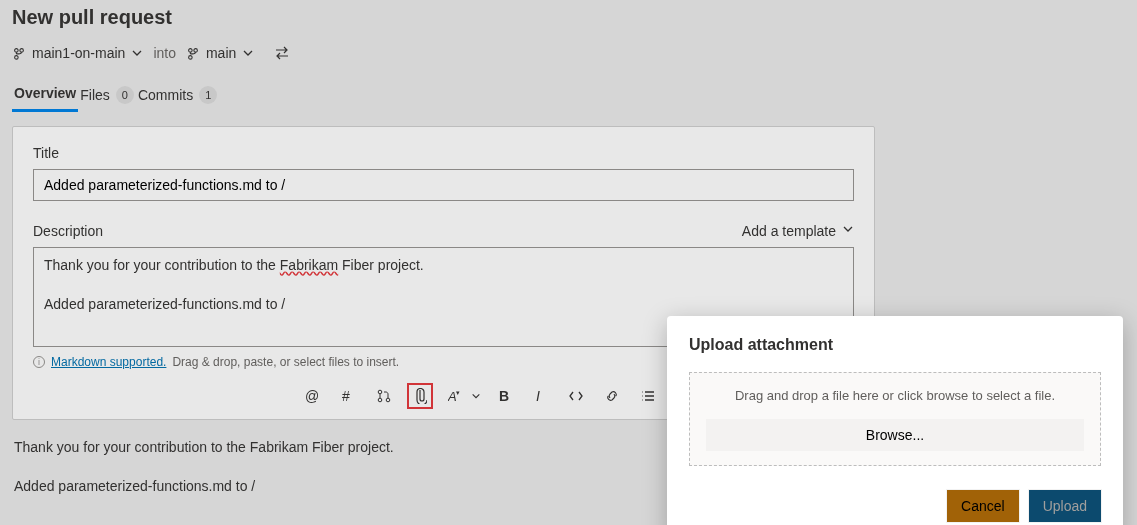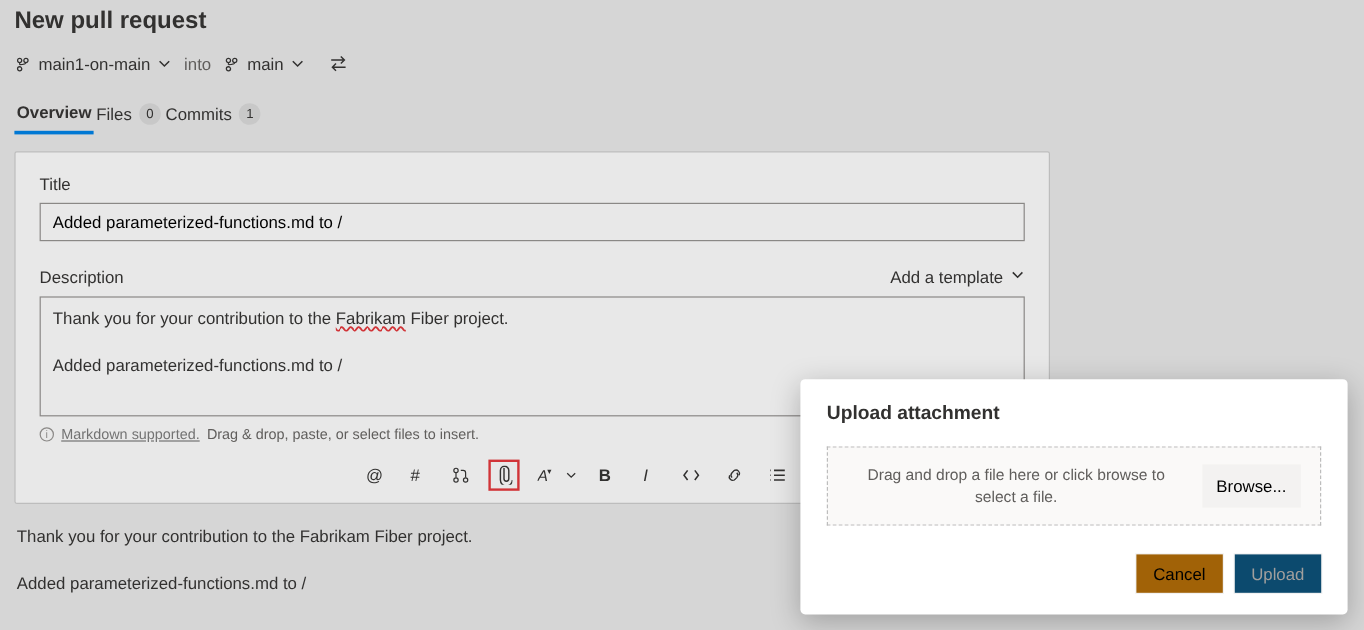--- a/index.html
+++ b/index.html
@@ -23,34 +23,34 @@
   .field-label { font-size: 14px; margin-bottom: 8px; }
   .title-input { width: 100%; height: 32px; border: 1px solid #8a8886; background: #e8e8e8; padding: 4px 10px; font-size: 14px; }
 
   .desc-row { display: flex; justify-content: space-between; align-items: center; margin-top: 22px; }
   .add-tmpl { display: inline-flex; align-items: flex-start; gap: 6px; cursor: pointer; }
 
   .desc-textarea { width: 100%; height: 100px; border: 1px solid #8a8886; background: #e8e8e8; padding: 8px 10px; font-size: 14px; resize: none; margin-top: 8px; line-height: 1.4; }
   .wavy { text-decoration: underline wavy #d13438; text-decoration-skip-ink: none; }
 
   .hint-row { display: flex; align-items: center; gap: 6px; margin-top: 8px; font-size: 12px; color: #605e5c; }
-  .hint-row .md-link { color: #737373; text-decoration: underline; cursor: pointer; }
+  .hint-row .md-link { color: #0369a1; text-decoration: underline; cursor: pointer; }
   .hint-row .info-right { margin-left: auto; }
 
   .toolbar { display: flex; align-items: center; gap: 10px; margin-top: 14px; margin-left: 266px; }
   .tool-btn { width: 26px; height: 26px; display: inline-flex; align-items: center; justify-content: center; cursor: pointer; color: #323130; }
   .tool-btn.highlight { border: 2px solid #d13438; }
   .tool-split { display: inline-flex; align-items: center; gap: 2px; }
 
   .preview-text { margin: 18px 4px 0 14px; font-size: 14px; line-height: 1.4; }
 
   
   .modal { position: absolute; right: 14px; top: 316px; width: 456px; background: #fff; border-radius: 4px; box-shadow: 0 6px 24px rgba(0,0,0,0.25); padding: 20px 22px 18px 22px; }
   .modal-title { font-size: 16px; font-weight: 600; margin-bottom: 18px; }
-  .dropzone { display: flex; gap: 14px; border: 1px dashed #bdbdbd; background: #faf9f8; padding: 14px 16px; color: #605e5c; }
+  .dropzone { display: flex; gap: 14px; border: 1px dashed #bdbdbd; background: #faf9f8; padding: 14px 16px; color: #605e5c; flex-direction: column; }
   .dropzone-text { flex: 1; text-align: center; font-size: 13px; line-height: 1.4; }
   .browse-btn { background: #f3f2f1; border: none; padding: 8px 12px; font-size: 14px; cursor: pointer; }
   .modal-actions { display: flex; justify-content: flex-end; gap: 10px; margin-top: 24px; }
   .btn { background: #a16207; border: none; padding: 8px 14px; font-size: 14px; cursor: pointer; box-shadow: 0 0 0 1px rgba(0,0,0,0.05); }
   .btn.primary-disabled { color: #a19f9d; background: #0c4a6e; cursor: default; }
 
   svg { fill: currentColor; }
   .info-icon { width: 12px; height: 12px; border: 1px solid #8a8886; border-radius: 50%; display: inline-flex; align-items: center; justify-content: center; font-size: 9px; color: #8a8886; }
 </style>
 </head>

